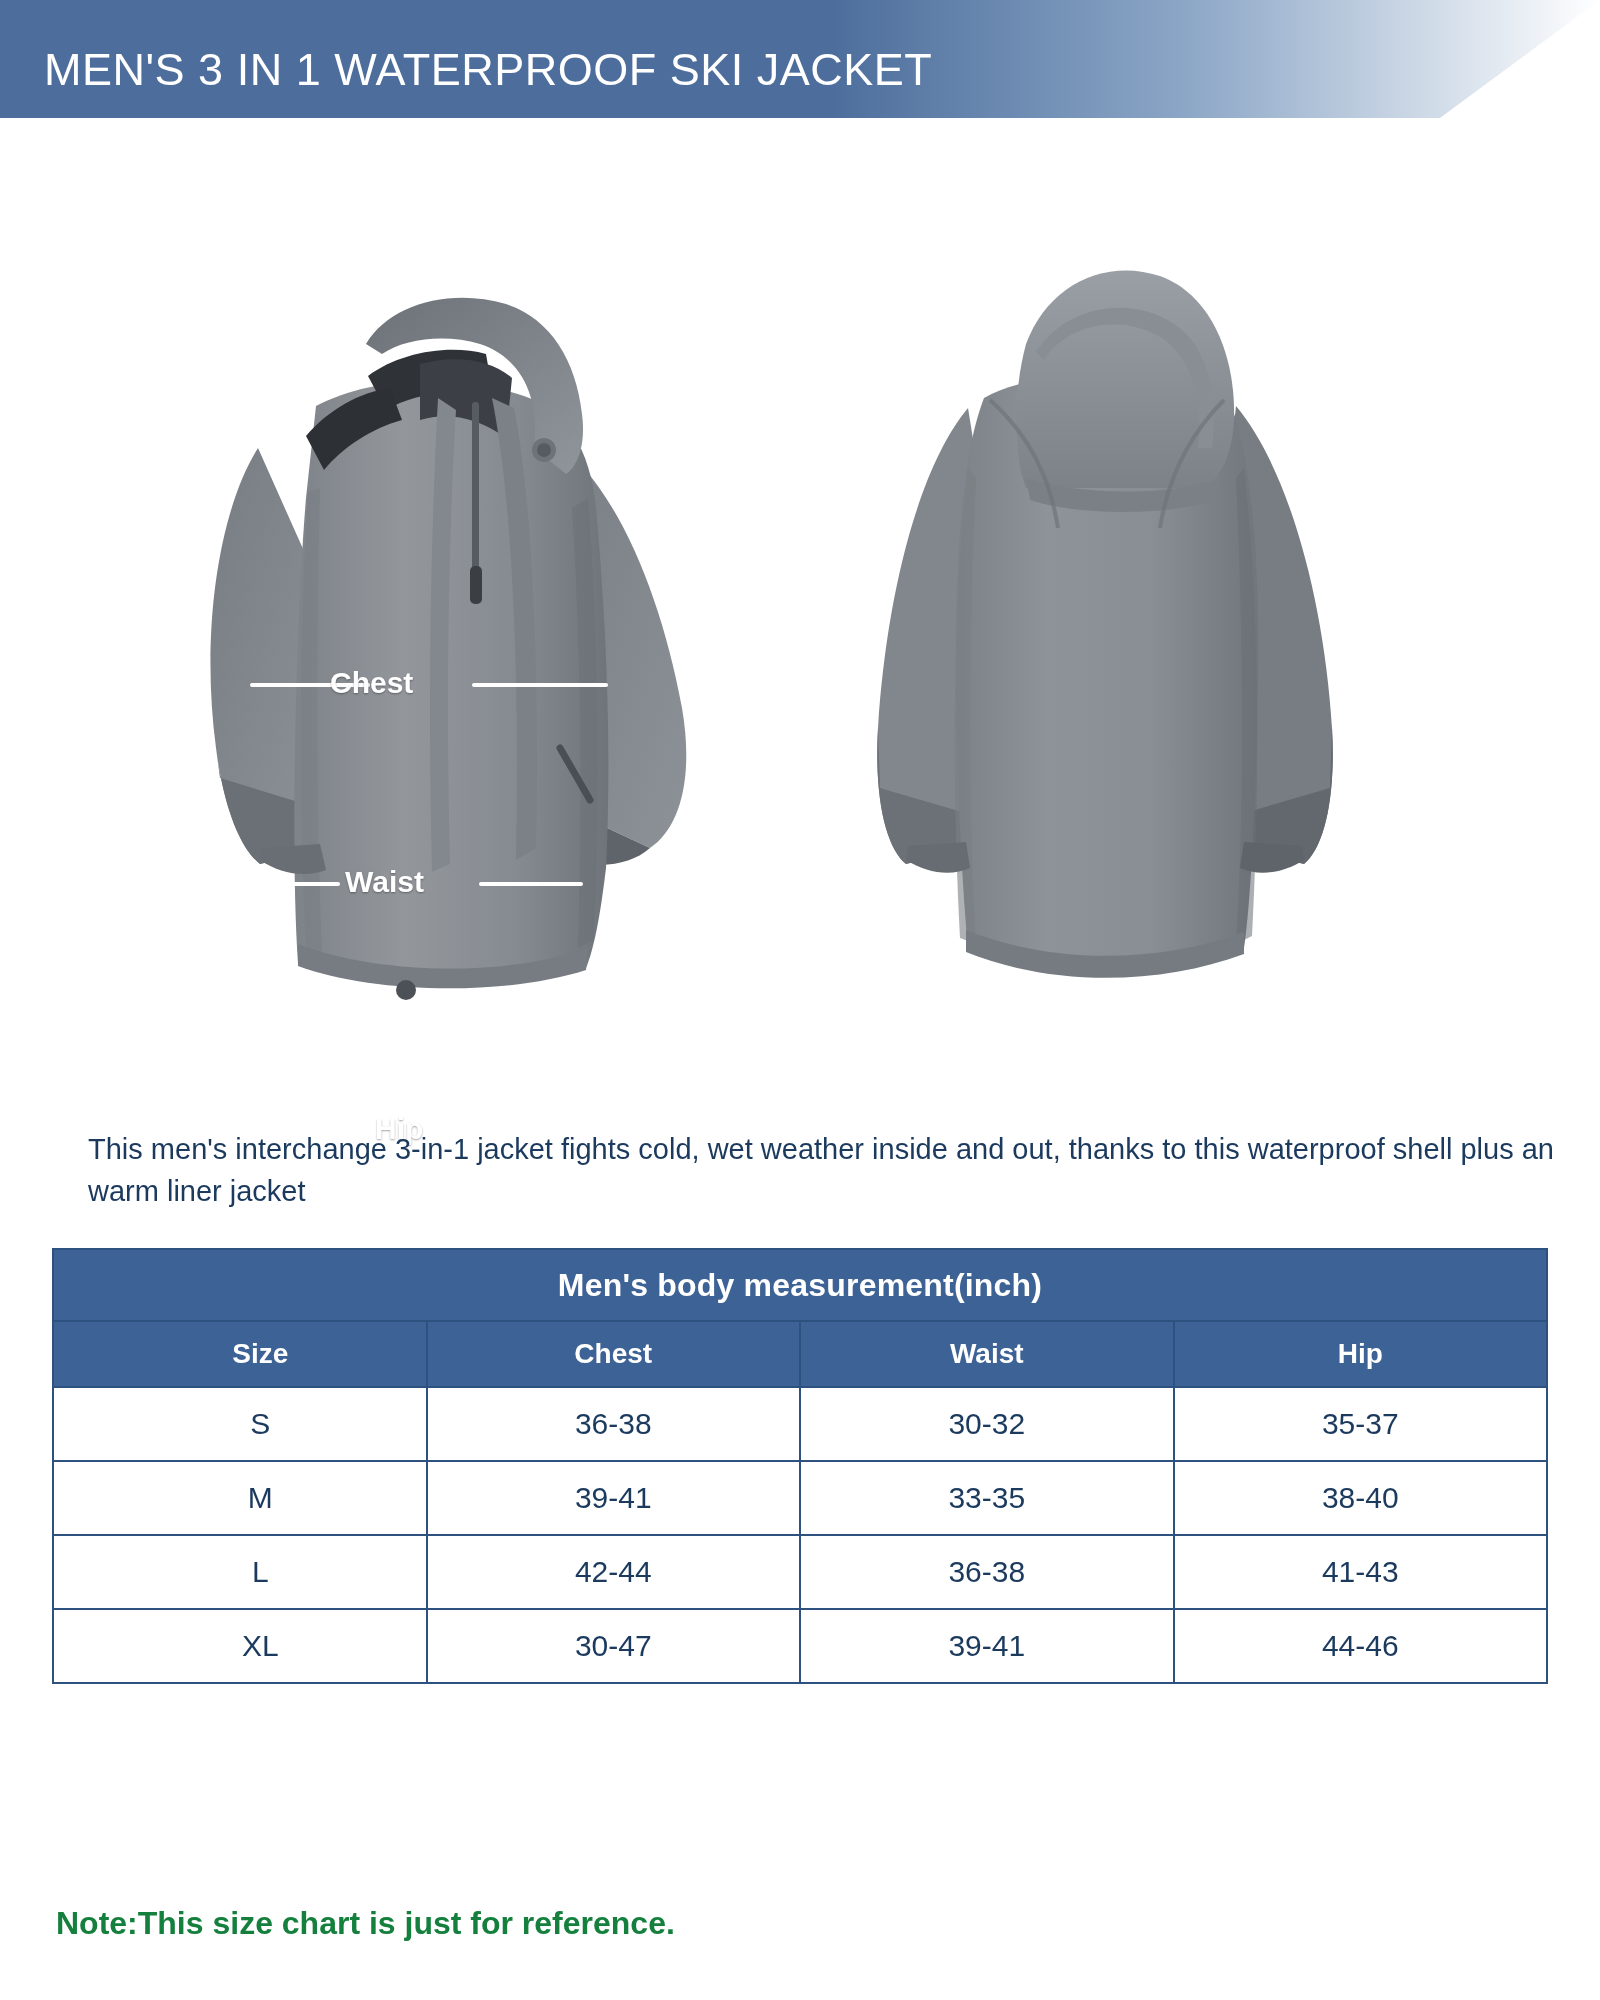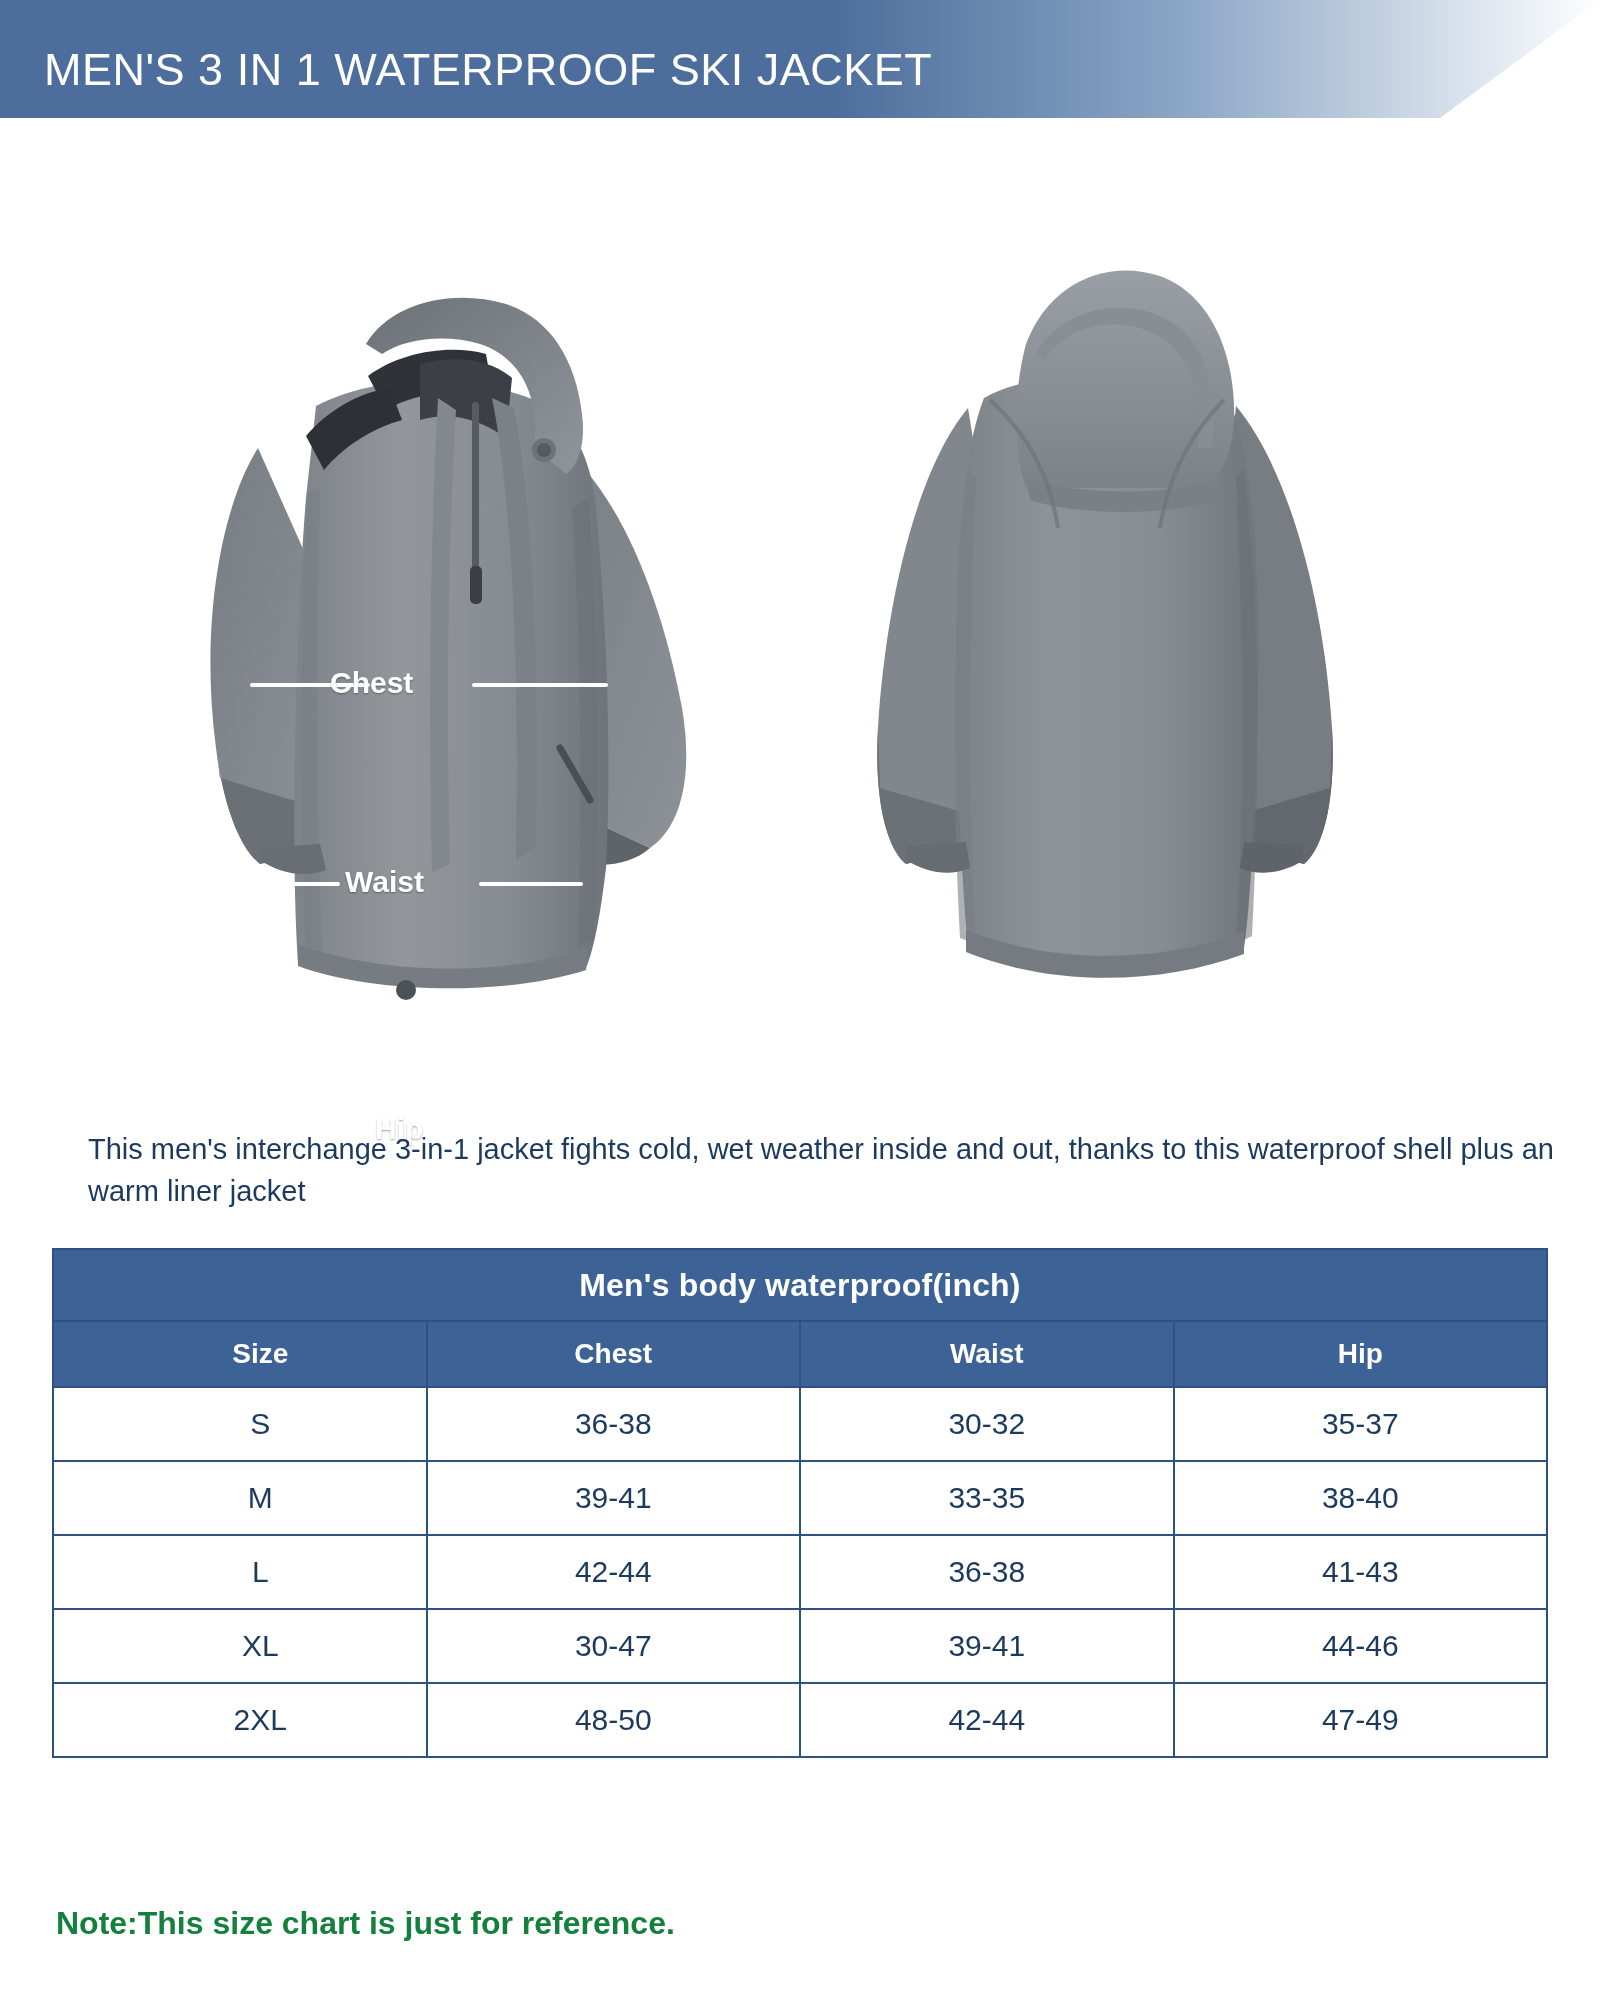--- a/index.html
+++ b/index.html
@@ -265,21 +265,21 @@
       </svg>
     </div>
   </div>
 
   <div class="desc">This men's interchange 3-in-1 jacket fights cold, wet weather inside and out, thanks to this waterproof shell plus an warm liner jacket</div>
 
   <div class="table-wrap">
     <table class="size-table">
       <thead>
         <tr>
-          <th class="tbl-title" colspan="4">Men's body waterproof(inch)</th>
+          <th class="tbl-title" colspan="4">Men's body measurement(inch)</th>
         </tr>
         <tr class="tbl-head">
           <th class="col-size">Size</th>
           <th>Chest</th>
           <th>Waist</th>
           <th>Hip</th>
         </tr>
       </thead>
       <tbody class="tbl-body">
         <tr>
@@ -299,25 +299,19 @@
           <td>42-44</td>
           <td>36-38</td>
           <td>41-43</td>
         </tr>
         <tr>
           <td class="col-size">XL</td>
           <td>30-47</td>
           <td>39-41</td>
           <td>44-46</td>
         </tr>
-        <tr>
-          <td class="col-size">2XL</td>
-          <td>48-50</td>
-          <td>42-44</td>
-          <td>47-49</td>
-        </tr>
       </tbody>
     </table>
   </div>
 
   <div class="note">Note:This size chart is just for reference.</div>
 
 </div>
 
 </body></html>

